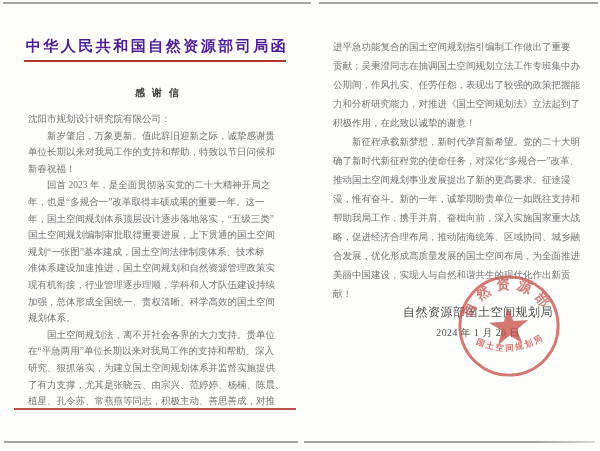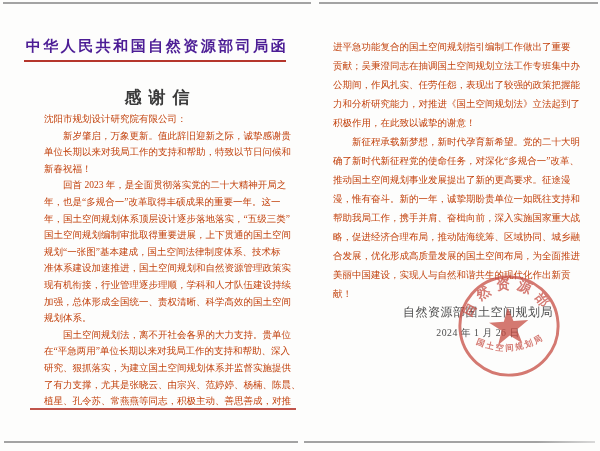--- a/index.html
+++ b/index.html
@@ -15,27 +15,27 @@
   .page{position:absolute;top:4px;height:437px;background:#fdfdfc;}
   #page-left{left:2px;width:310px;}
   #page-right{left:318px;width:280px;}
   #doc-header{
     position:absolute;left:0;top:33px;width:100%;text-align:center;
     color:#4c1d95;font-weight:bold;font-size:15px;letter-spacing:2.5px;white-space:nowrap;
   }
   #doc-header-rule{position:absolute;left:22px;top:56px;width:262px;height:2px;background:#b5362c;}
   #doc-title{
     position:absolute;left:0;top:82px;width:100%;text-align:center;
-    color:#3a3a3a;font-weight:bold;font-size:17px;letter-spacing:7px;text-indent:7px;
+    color:#3a3a3a;font-weight:bold;font-size:10px;letter-spacing:7px;text-indent:7px;
   }
-  .lines{position:absolute;color:#c2410c;font-family:Liberation Serif, serif;}
+  .lines{position:absolute;color:#737373;font-family:Liberation Serif, serif;}
   #left-lines{left:26px;top:107px;width:262px;}
   #right-lines{left:15px;top:34px;width:260px;}
   .line{position:relative;white-space:nowrap;font-size:9.5px;}
-  #left-lines .line{height:16.6px;line-height:16.6px;margin-left:16px;}
+  #left-lines .line{height:16.6px;line-height:16.6px;}
   #right-lines .line{height:19px;line-height:19px;}
   .line.indent{padding-left:19px;}
   .line.red-underline::after{
     content:"";position:absolute;left:-14px;right:-6px;bottom:0px;height:2px;background:#b5362c;opacity:.85;
   }
   #signature-block{position:absolute;left:60px;top:301px;width:200px;text-align:center;color:#4e4e4e;}
   #signature-name{font-size:12px;letter-spacing:0.5px;line-height:14px;}
   #signature-date{font-size:9.8px;letter-spacing:0.5px;line-height:14px;margin-top:7px;}
   #seal{position:absolute;left:137px;top:268px;width:108px;height:108px;opacity:.72;transform:rotate(-4deg);}
   #footer-watermark{

